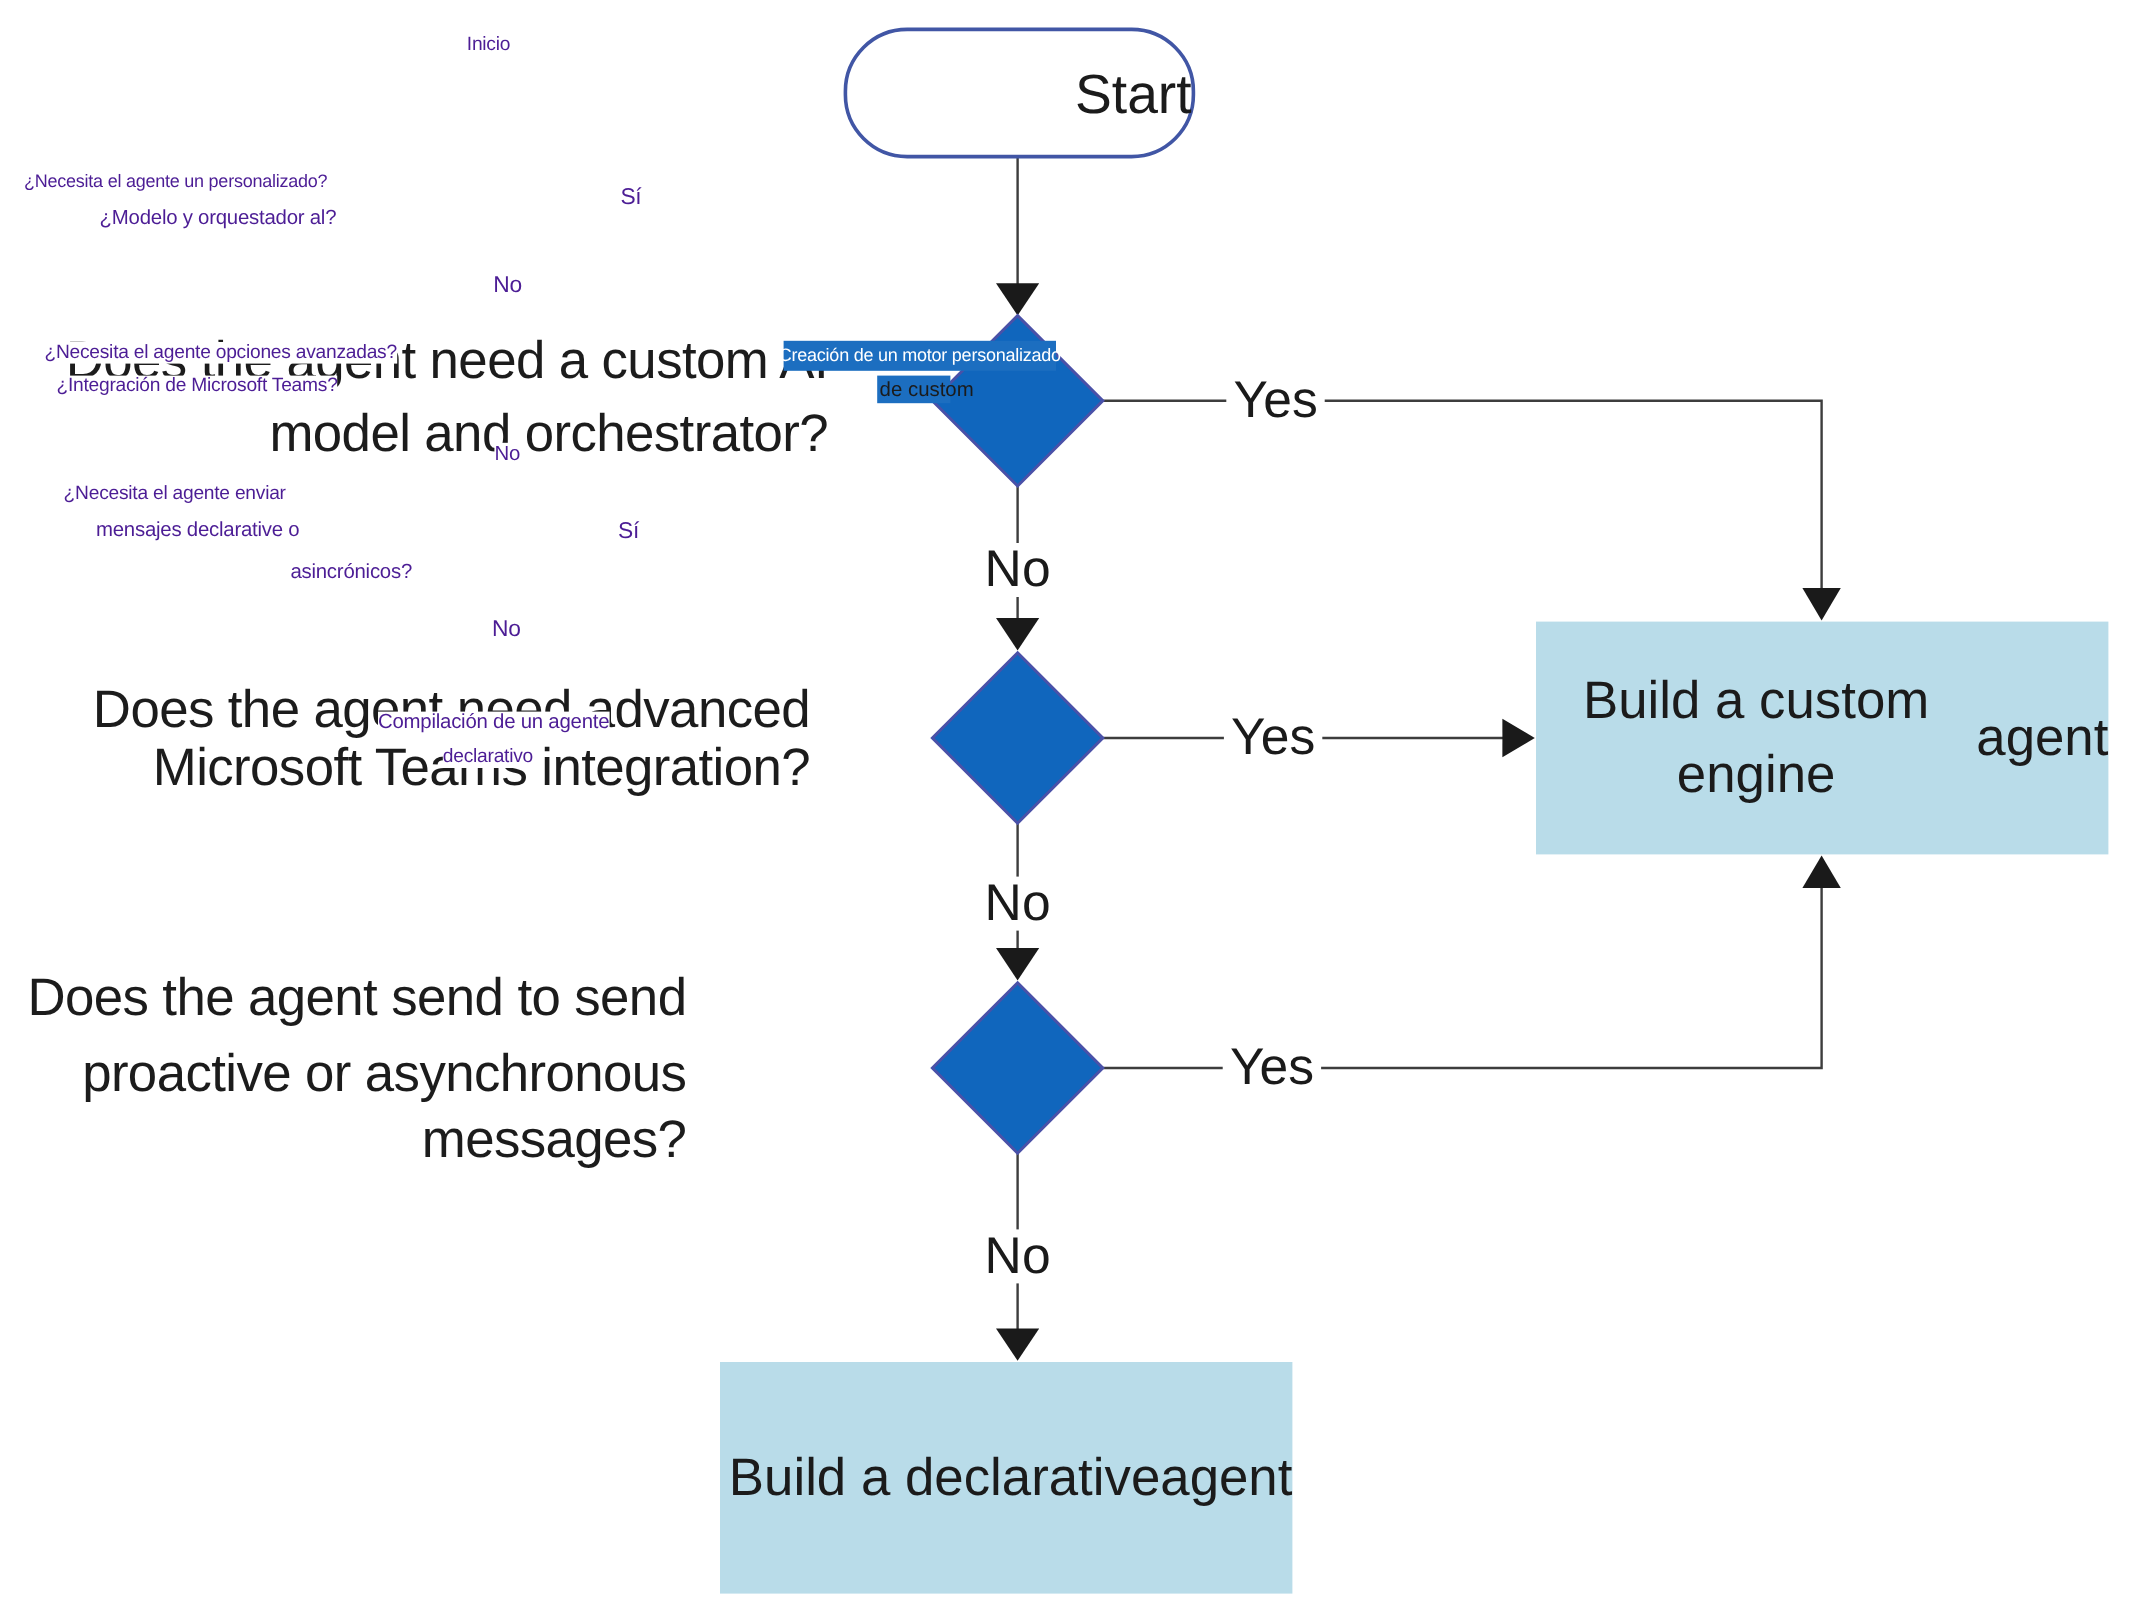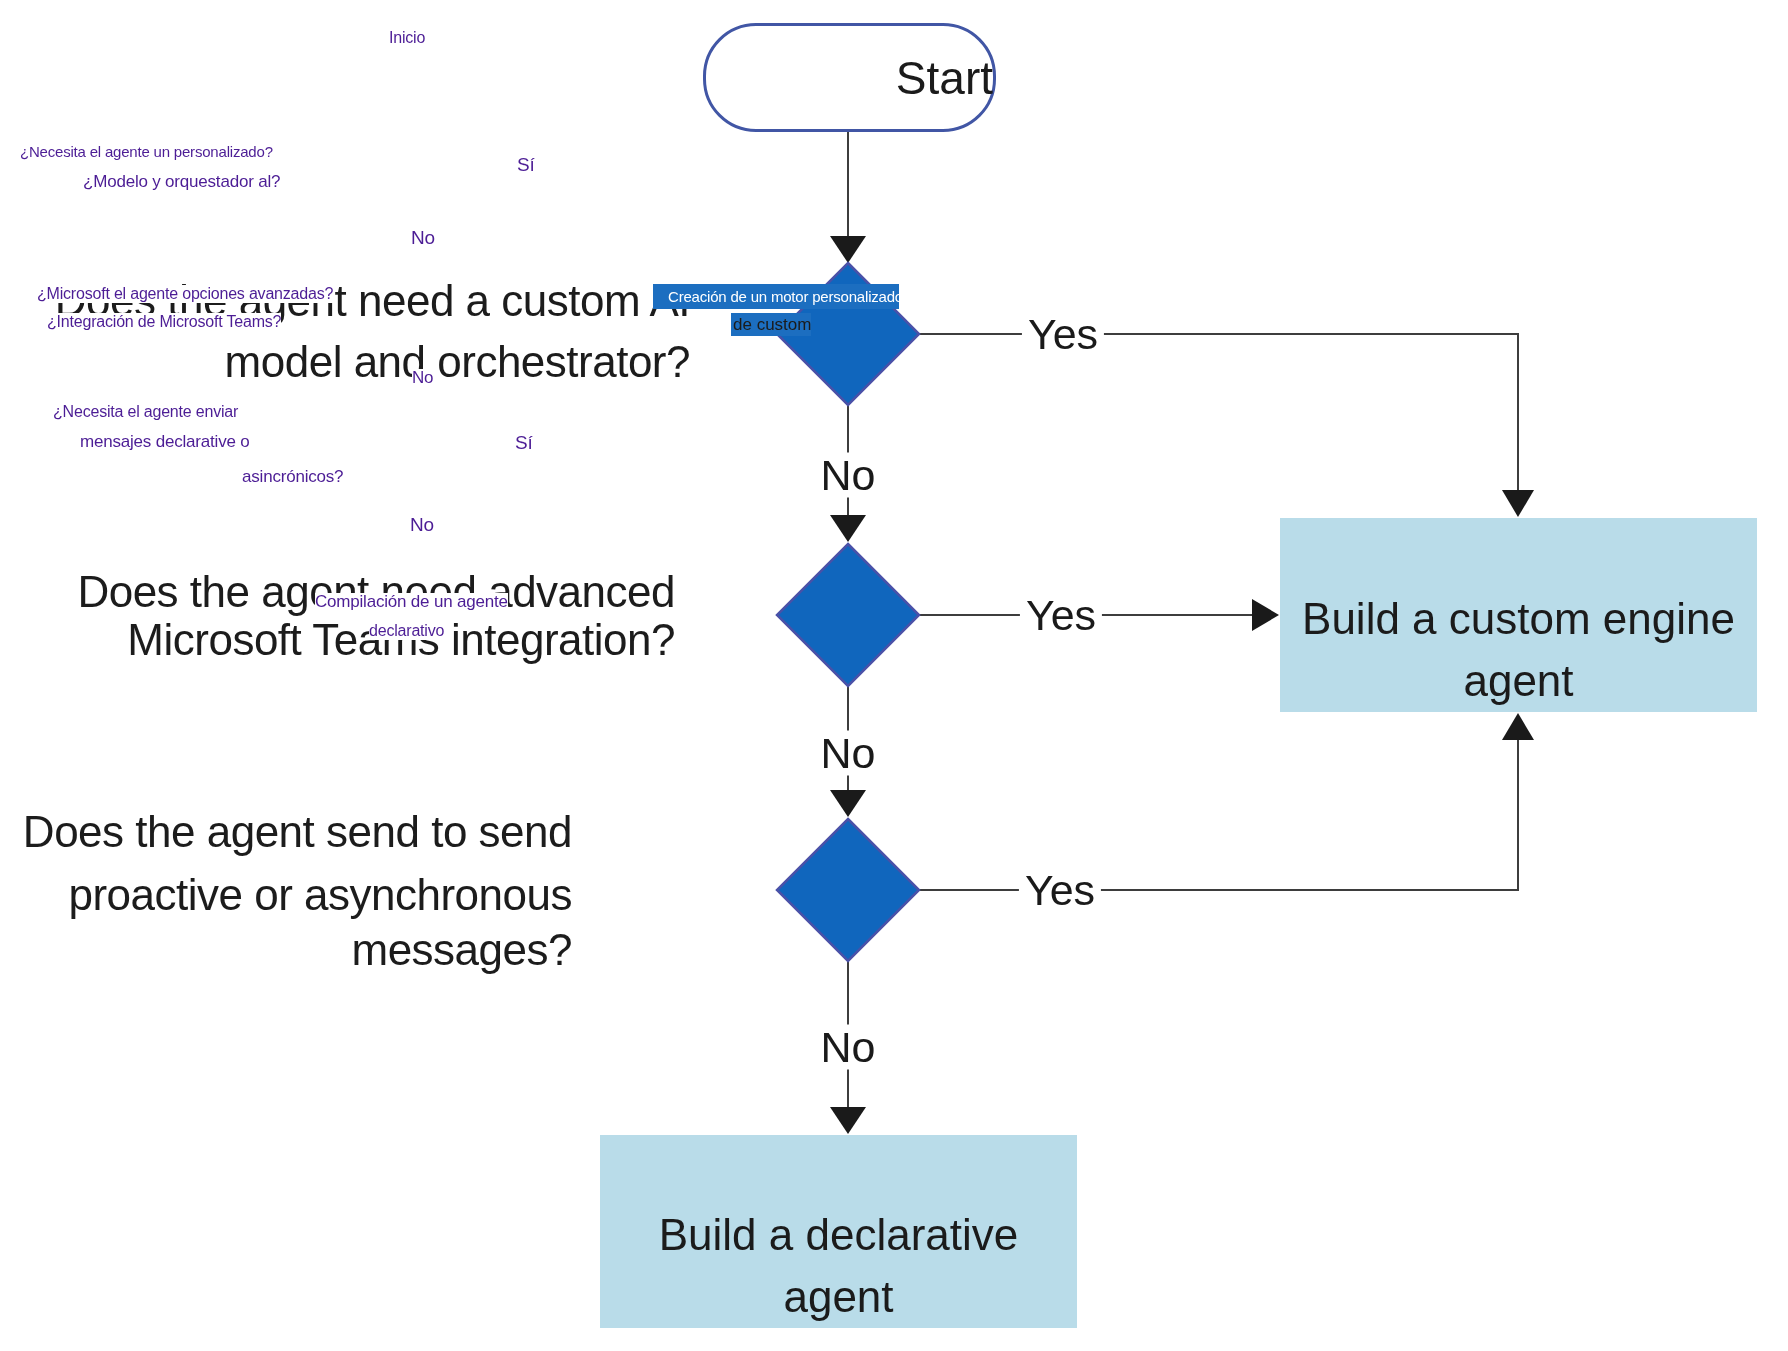--- a/index.html
+++ b/index.html
@@ -6,37 +6,37 @@
   #canvas{
     position:relative;width:1788px;height:1351px;background:#ffffff;overflow:hidden;
     font-family:"Liberation Sans",sans-serif;color:#1b1b1b;
   }
   #wires{position:absolute;left:0;top:0;z-index:1;}
   .node{position:absolute;display:flex;align-items:center;justify-content:flex-end;z-index:2;}
   #start-node{
     left:703px;top:23px;width:287px;height:103px;background:#ffffff;
     border:3px solid #4156a5;border-radius:53px;font-size:46px;
   }
-  .result-box{background:#b9dce9;flex-direction:column;font-size:44px;line-height:62px;text-align:center;}
+  .result-box{background:#b9dce9;flex-direction:row;font-size:44px;line-height:62px;text-align:center;}
   #box-custom-engine{left:1280px;top:518px;width:477px;height:194px;}
   #box-declarative{left:580px;top:1135px;width:477px;height:193px;margin-left:20px;}
   .qline{
     position:absolute;font-size:44px;line-height:44px;white-space:nowrap;
     letter-spacing:-0.5px;color:#1c1c1c;z-index:3;
   }
   .edge-label{
     position:absolute;font-size:43px;line-height:1;background:#ffffff;padding:1px 6px;
     transform:translate(-50%,-50%);z-index:3;color:#1a1a1a;
   }
   .es{
     position:absolute;font-size:16px;line-height:1.1;white-space:nowrap;background:#ffffff;
     letter-spacing:-0.2px;color:#4c1d95;z-index:5;text-align:center;
   }
   .es-yesno{font-size:19px;}
-  .hl-bar{position:absolute;background:#1c6ec0;z-index:6;padding-left:19px;}
+  .hl-bar{position:absolute;background:#1c6ec0;z-index:6;}
   #hl-bar-1{left:653px;top:284px;width:227px;height:25px;display:flex;align-items:center;justify-content:center;}
   #hl-bar-1 span{color:#ffffff;font-size:15px;white-space:nowrap;letter-spacing:-0.2px;}
   #hl-bar-2{left:731px;top:313px;width:61px;height:23px;}
   #hl-text-2{position:absolute;left:733px;top:315px;font-size:17px;z-index:7;white-space:nowrap;color:#1b1b1b;}
 </style>
 </head>
 <body>
 
 <div id="canvas">
 
@@ -97,21 +97,21 @@
   <span class="edge-label" style="left:848px;top:753px">No</span>
   <span class="edge-label" style="left:848px;top:1047px">No</span>
 
   <span class="es" style="left:389px;top:29px">Inicio</span>
 
   <span class="es" style="left:20px;top:144px;font-size:15px">¿Necesita el agente un personalizado?</span>
   <span class="es" style="left:83px;top:173px;font-size:17px">¿Modelo y orquestador al?</span>
   <span class="es es-yesno" style="left:517px;top:155px">Sí</span>
   <span class="es es-yesno" style="left:411px;top:228px">No</span>
 
-  <span class="es" style="left:37px;top:285px">¿Microsoft el agente opciones avanzadas?</span>
+  <span class="es" style="left:37px;top:285px">¿Necesita el agente opciones avanzadas?</span>
   <span class="es" style="left:47px;top:313px">¿Integración de Microsoft Teams?</span>
   <span class="es es-yesno" style="left:412px;top:369px;font-size:17px">No</span>
 
   <span class="es" style="left:53px;top:403px">¿Necesita el agente enviar</span>
   <span class="es" style="left:80px;top:433px;font-size:17px">mensajes declarative o</span>
   <span class="es" style="left:242px;top:468px;font-size:17px">asincrónicos?</span>
   <span class="es es-yesno" style="left:515px;top:433px">Sí</span>
   <span class="es es-yesno" style="left:410px;top:515px">No</span>
 
   <span class="es" style="left:315px;top:593px;font-size:17px">Compilación de un agente</span>

